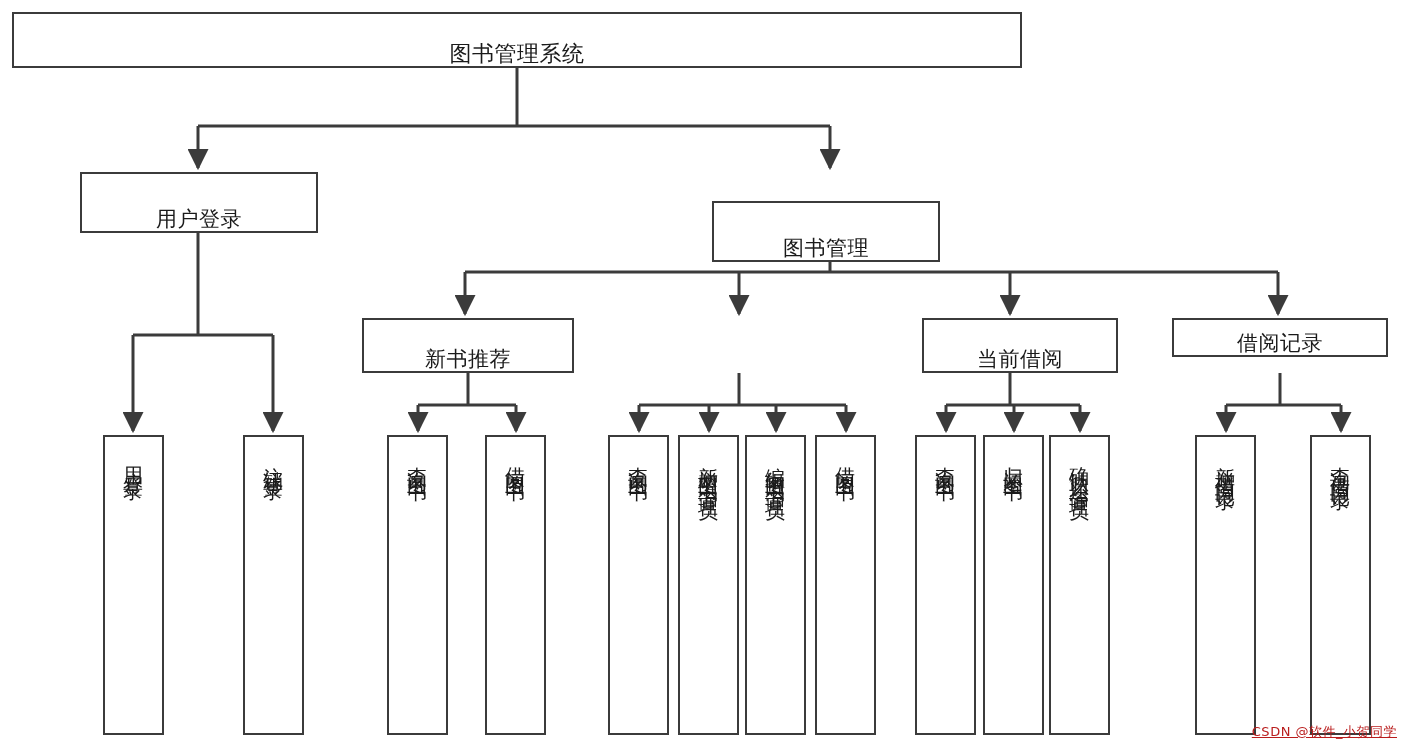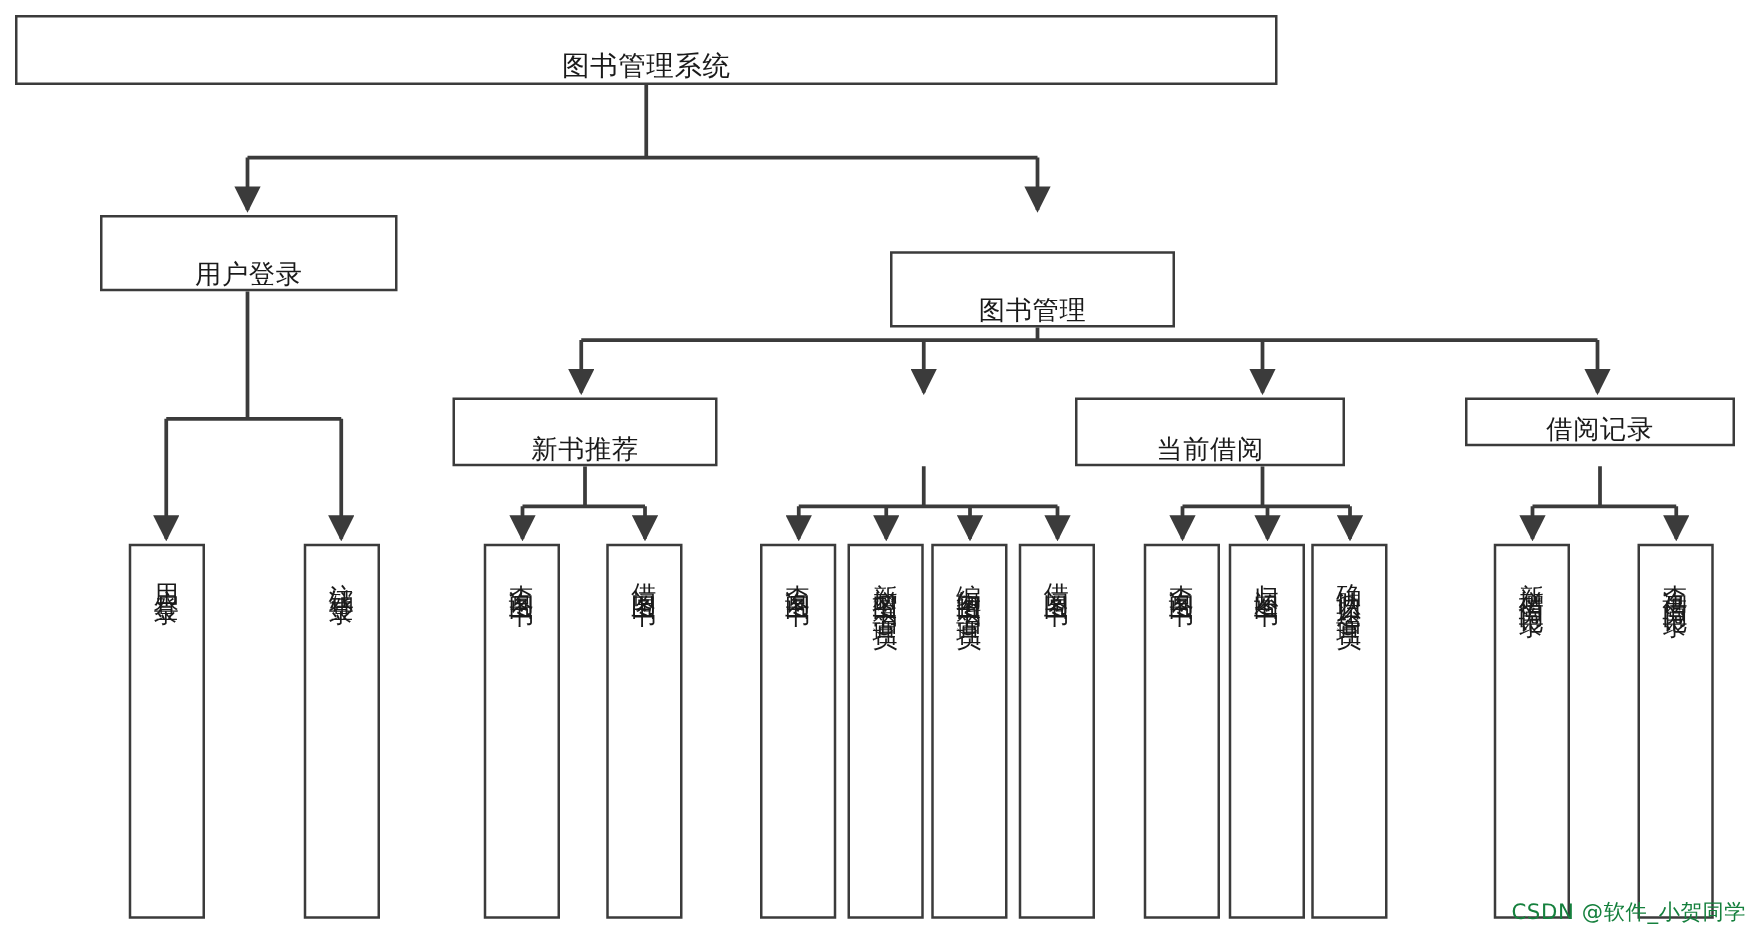--- a/index.html
+++ b/index.html
@@ -53,24 +53,25 @@
     line-height: 1;
     white-space: nowrap;
   }
   .node.root .label { font-size: 22px; }
   .node.tier1 .label { font-size: 21px; }
   .node.tier2 .label { font-size: 21px; }
   .watermark {
     position: absolute;
     right: 8px;
     bottom: 6px;
-    font-size: 17px;
-    color: #15803d;
+    font-size: 13px;
+    color: #b91c1c;
     letter-spacing: 0.5px;
     white-space: nowrap;
+    text-decoration: underline;
   }
 </style>
 </head>
 <body>
 
 <div id="canvas">
 
   <svg class="edges" viewBox="0 0 1405 747" xmlns="http://www.w3.org/2000/svg">
     <defs>
       <marker id="arrow" viewBox="0 0 10 10" refX="9" refY="5" markerWidth="7" markerHeight="7" orient="auto-start-reverse">
@@ -131,21 +132,21 @@
   <div class="node tier1" style="left:80px; top:172px; width:238px; height:61px;">
     <span class="label">用户登录</span>
   </div>
   <div class="node tier1" style="left:712px; top:172px; width:228px; height:61px;margin-top:29px;">
     <span class="label">图书管理</span>
   </div>
 
   <div class="node tier2" style="left:362px; top:318px; width:212px; height:55px;">
     <span class="label">新书推荐</span>
   </div>
-  <div class="node tier2" style="left:860px; top:318px; width:216px; height:55px;">
+  <div class="node tier2" style="left:922px; top:318px; width:196px; height:55px;">
     <span class="label">当前借阅</span>
   </div>
   <div class="node tier2" style="left:1172px; top:318px; width:216px; height:39px;">
     <span class="label">借阅记录</span>
   </div>
 
   <div class="node vertical" style="left:103px; top:435px; width:61px; height:300px;">
     <span class="label">用户登录</span>
   </div>
   <div class="node vertical" style="left:243px; top:435px; width:61px; height:300px;">

